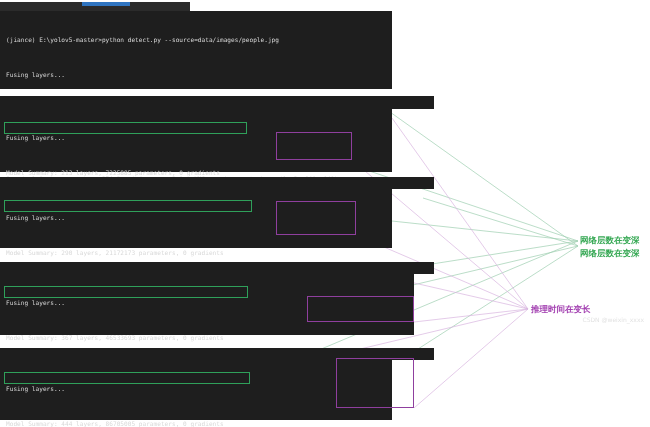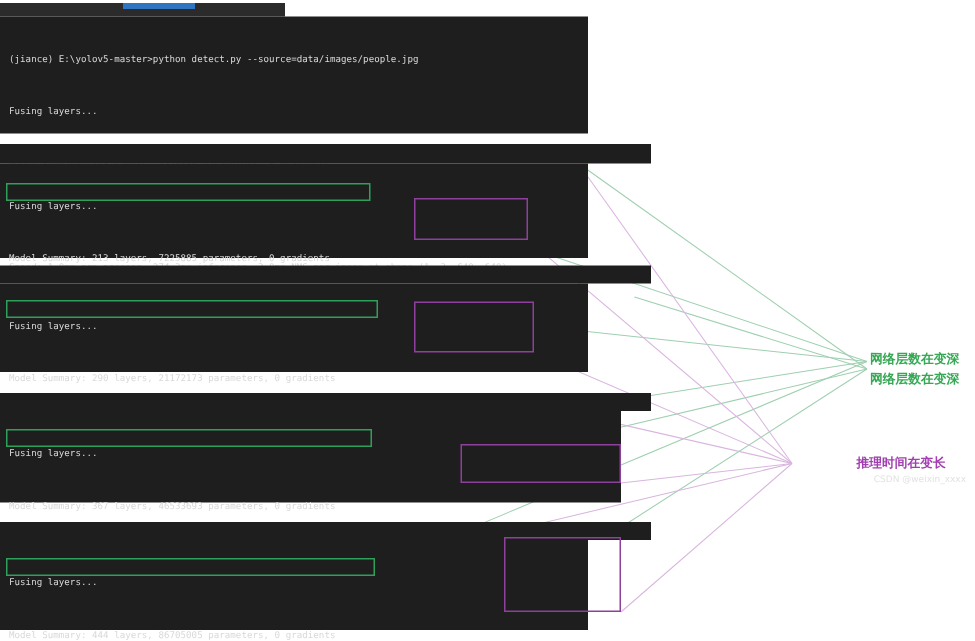--- a/index.html
+++ b/index.html
@@ -165,18 +165,18 @@
     
   </div>
   <div class="hl green" style="left:4px;top:372px;width:246px;height:12px;"></div>
   <div class="hl purple" style="left:336px;top:358px;width:78px;height:50px;"></div>
 
   <div class="anno green" style="left:580px;top:234px;">
     <div>网络层数在变深</div>
     <div>网络层数在变深</div>
   </div>
 
-  <div class="anno purple" style="left:531px;top:303px;margin-left:40px;">
+  <div class="anno purple" style="left:531px;top:303px;">
     <div>推理时间在变长</div>
   </div>
 
   <div class="watermark">CSDN @weixin_xxxx</div>
 </div>
 
 </body></html>

